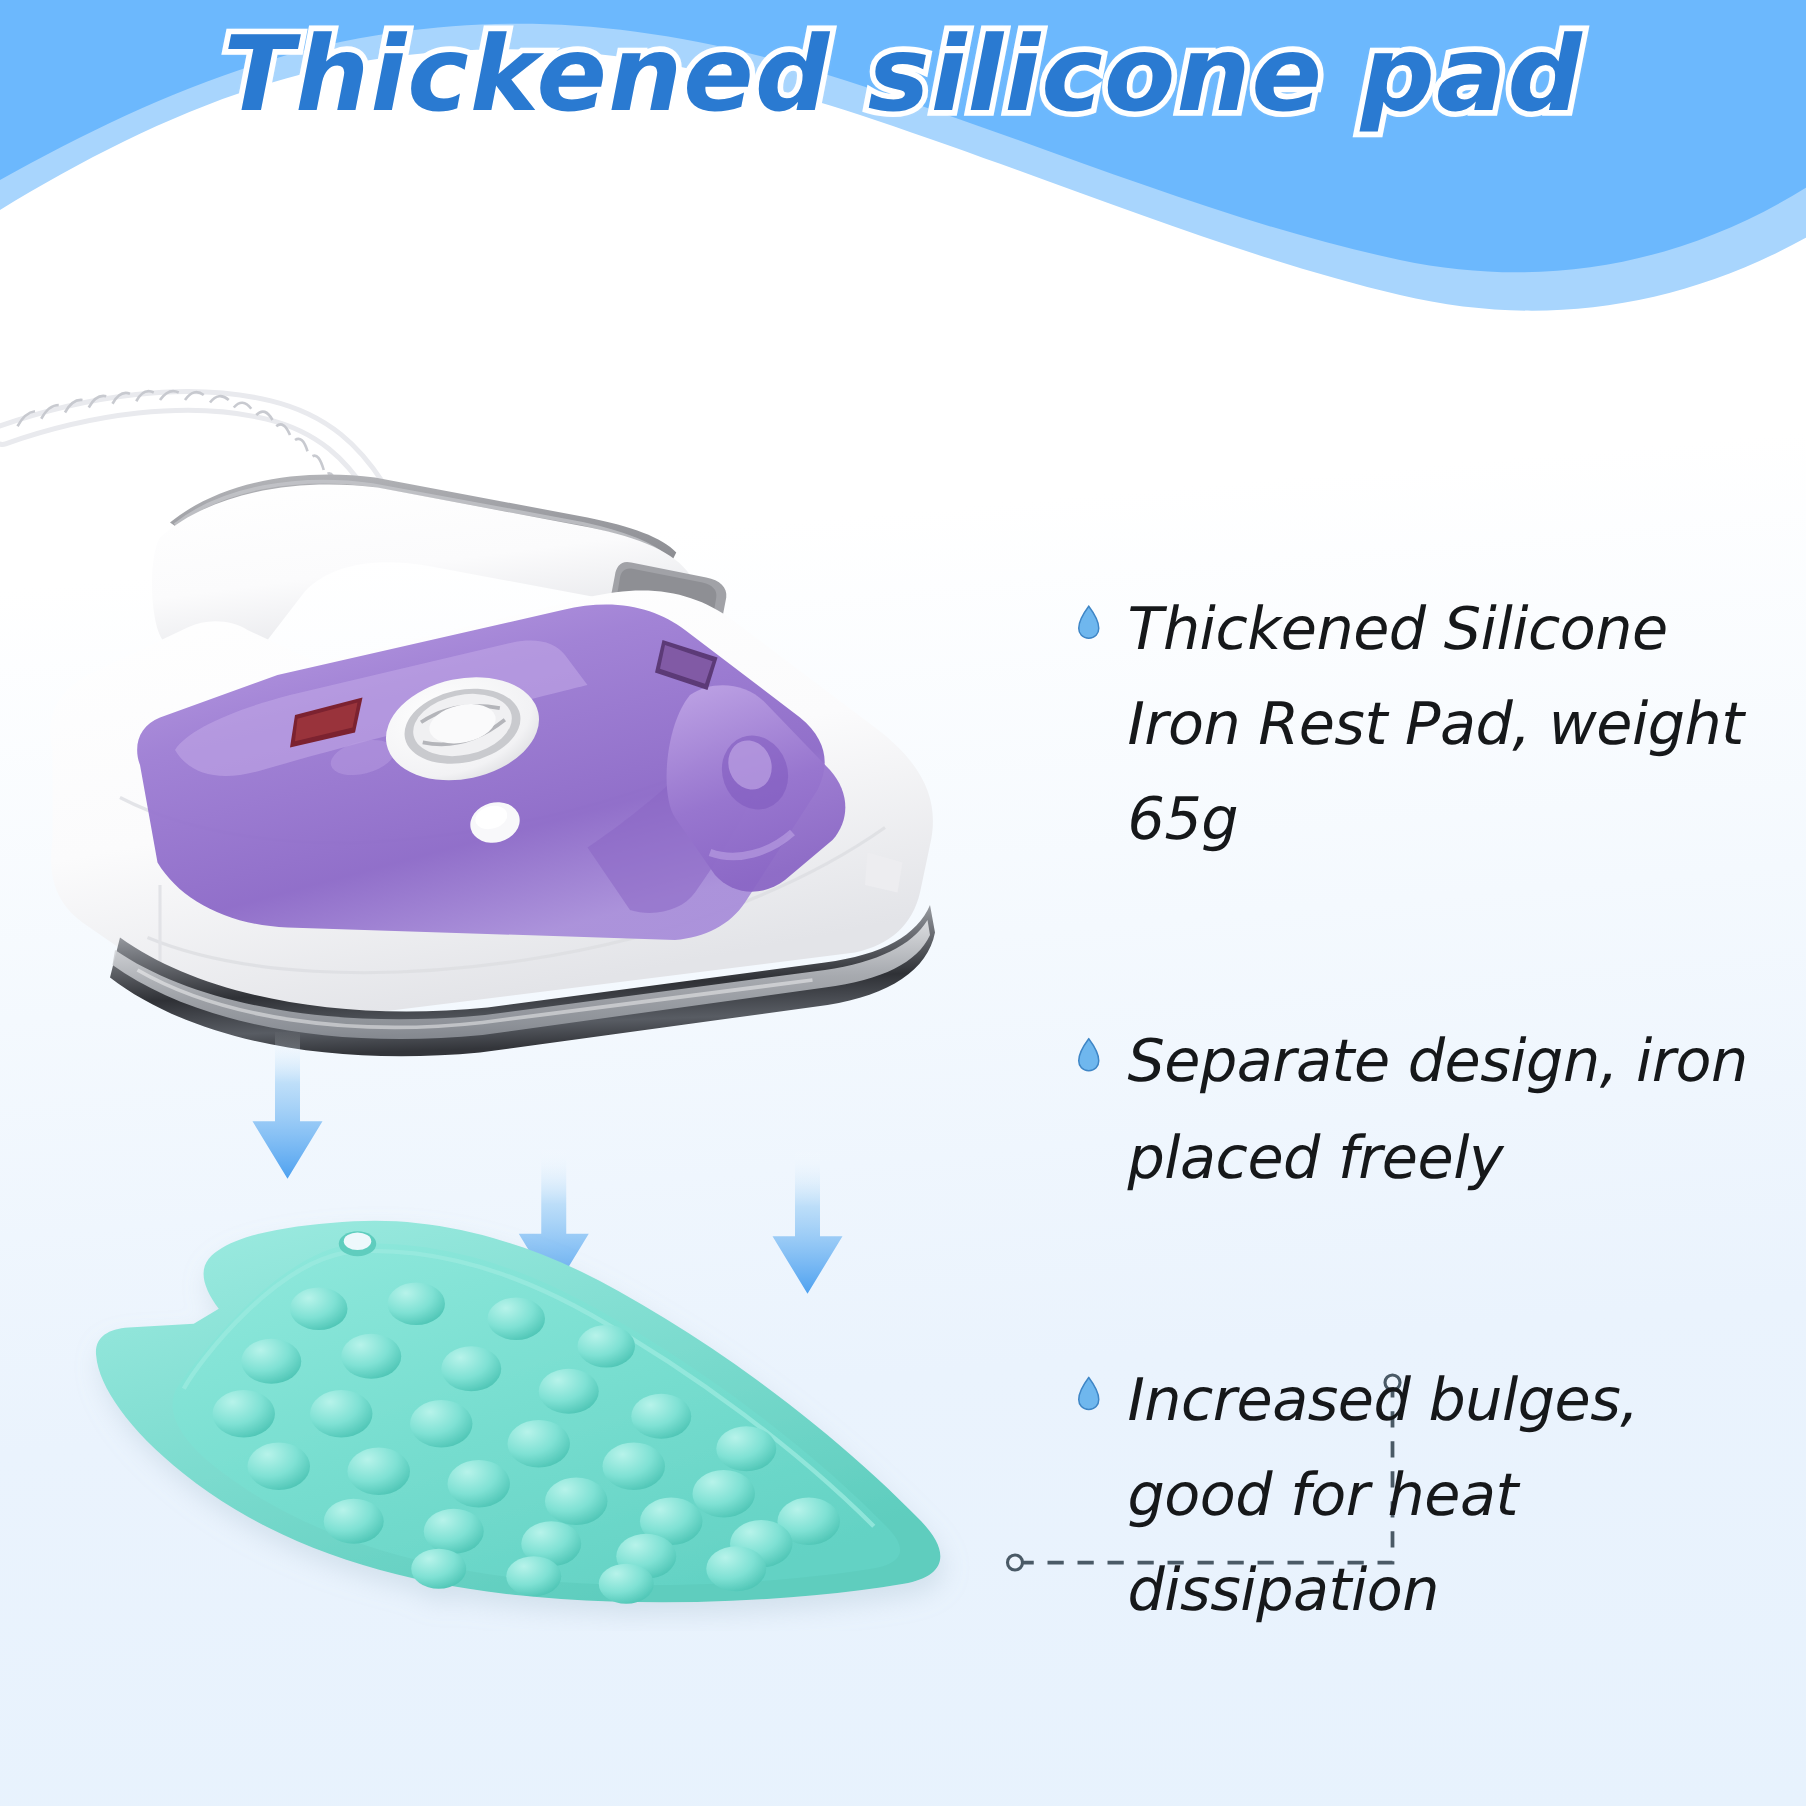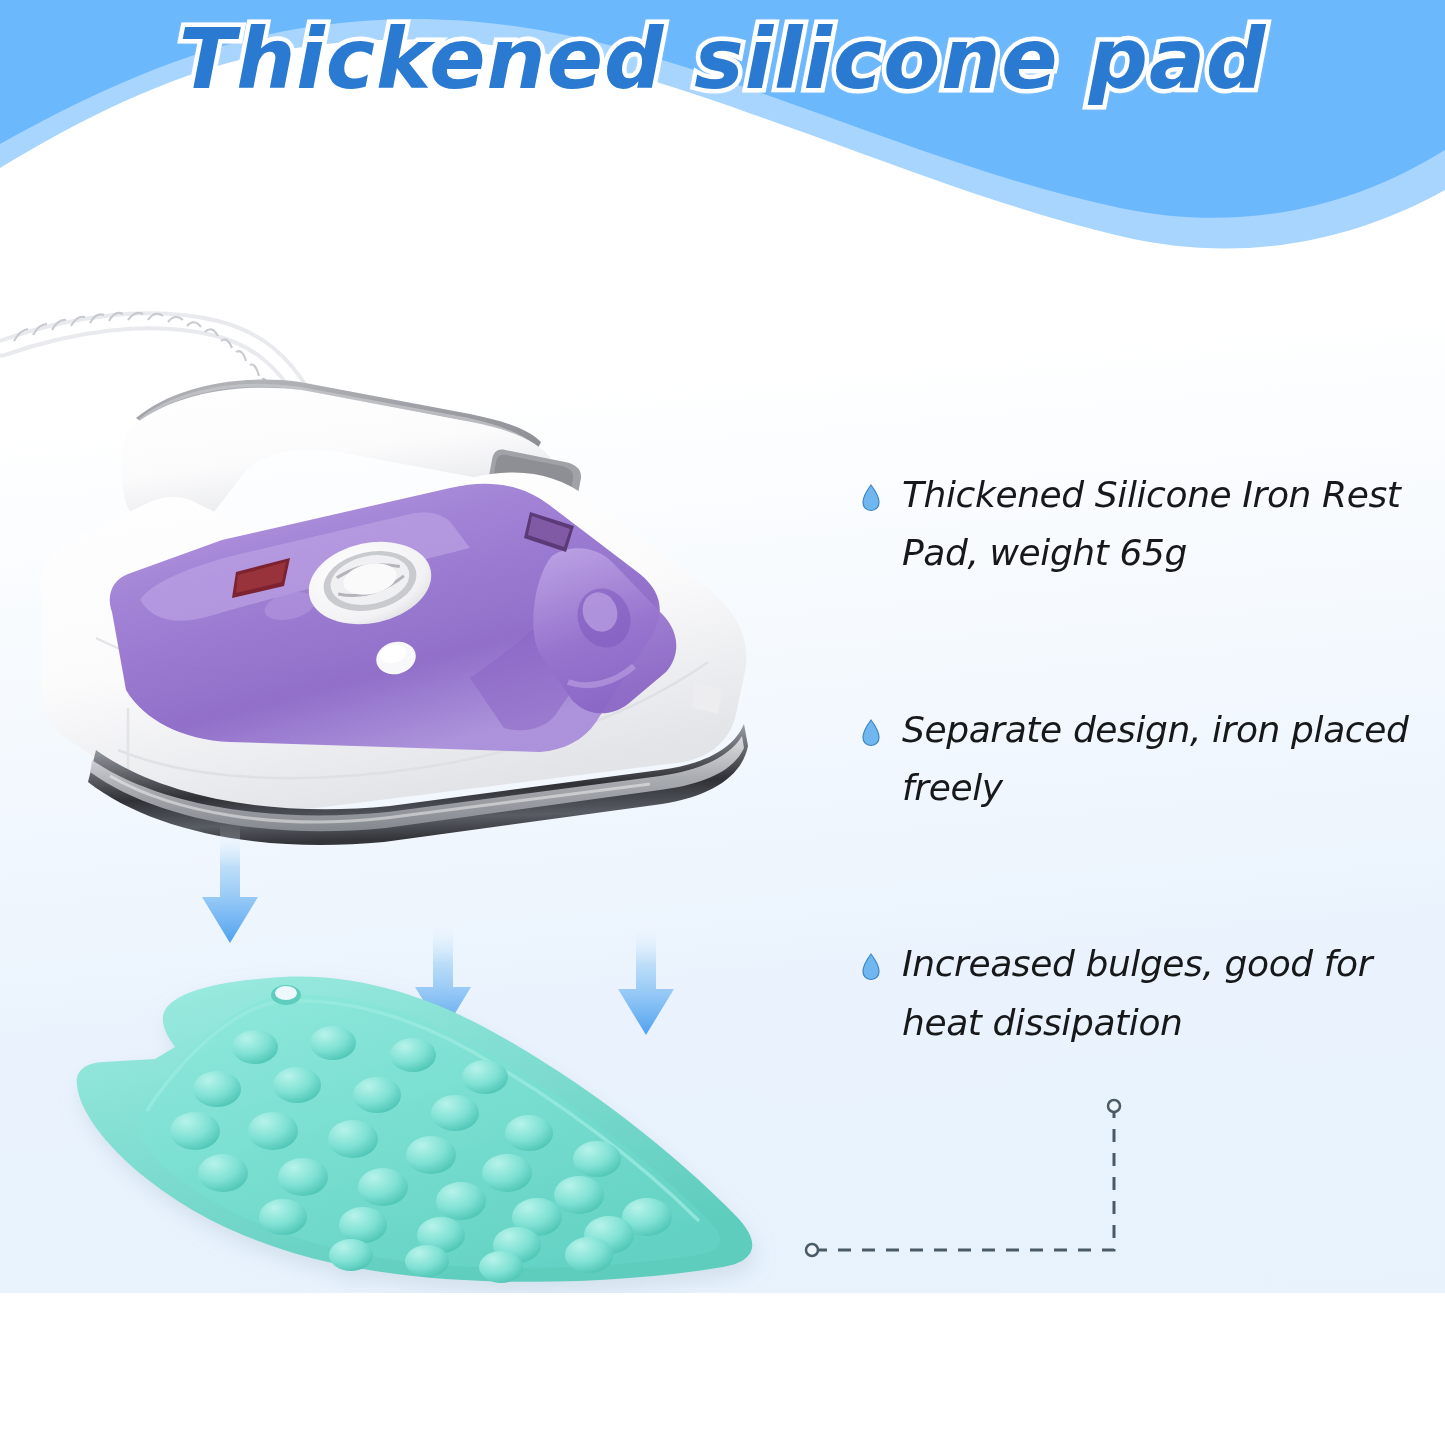--- a/index.html
+++ b/index.html
@@ -8,21 +8,21 @@
     padding: 0;
     background: #ffffff;
   }
   body {
     font-family: "Liberation Sans", sans-serif;
   }
 
   #stage {
     position: relative;
     width: 1445px;
-    height: 1293px;
+    height: 1445px;
     overflow: hidden;
     background: #bef264;
   }
 
   
   .bg-base {
     position: absolute;
     inset: 0;
     background: linear-gradient(175deg,
         #ffffff 0%,
@@ -127,21 +127,21 @@
     width: 18px;
     height: 28px;
     margin-top: 18px;
   }
   .drop-icon svg { display: block; }
 
   .feature-text {
     font-family: "DejaVu Sans", sans-serif;
     font-style: italic;
     font-weight: normal;
-    font-size: 36px;
+    font-size: 47px;
     line-height: 1.62;
     color: #16181a;
     letter-spacing: -0.4px;
     max-width: 520px;
   }
 </style>
 </head>
 <body>
 
 <div id="stage">

